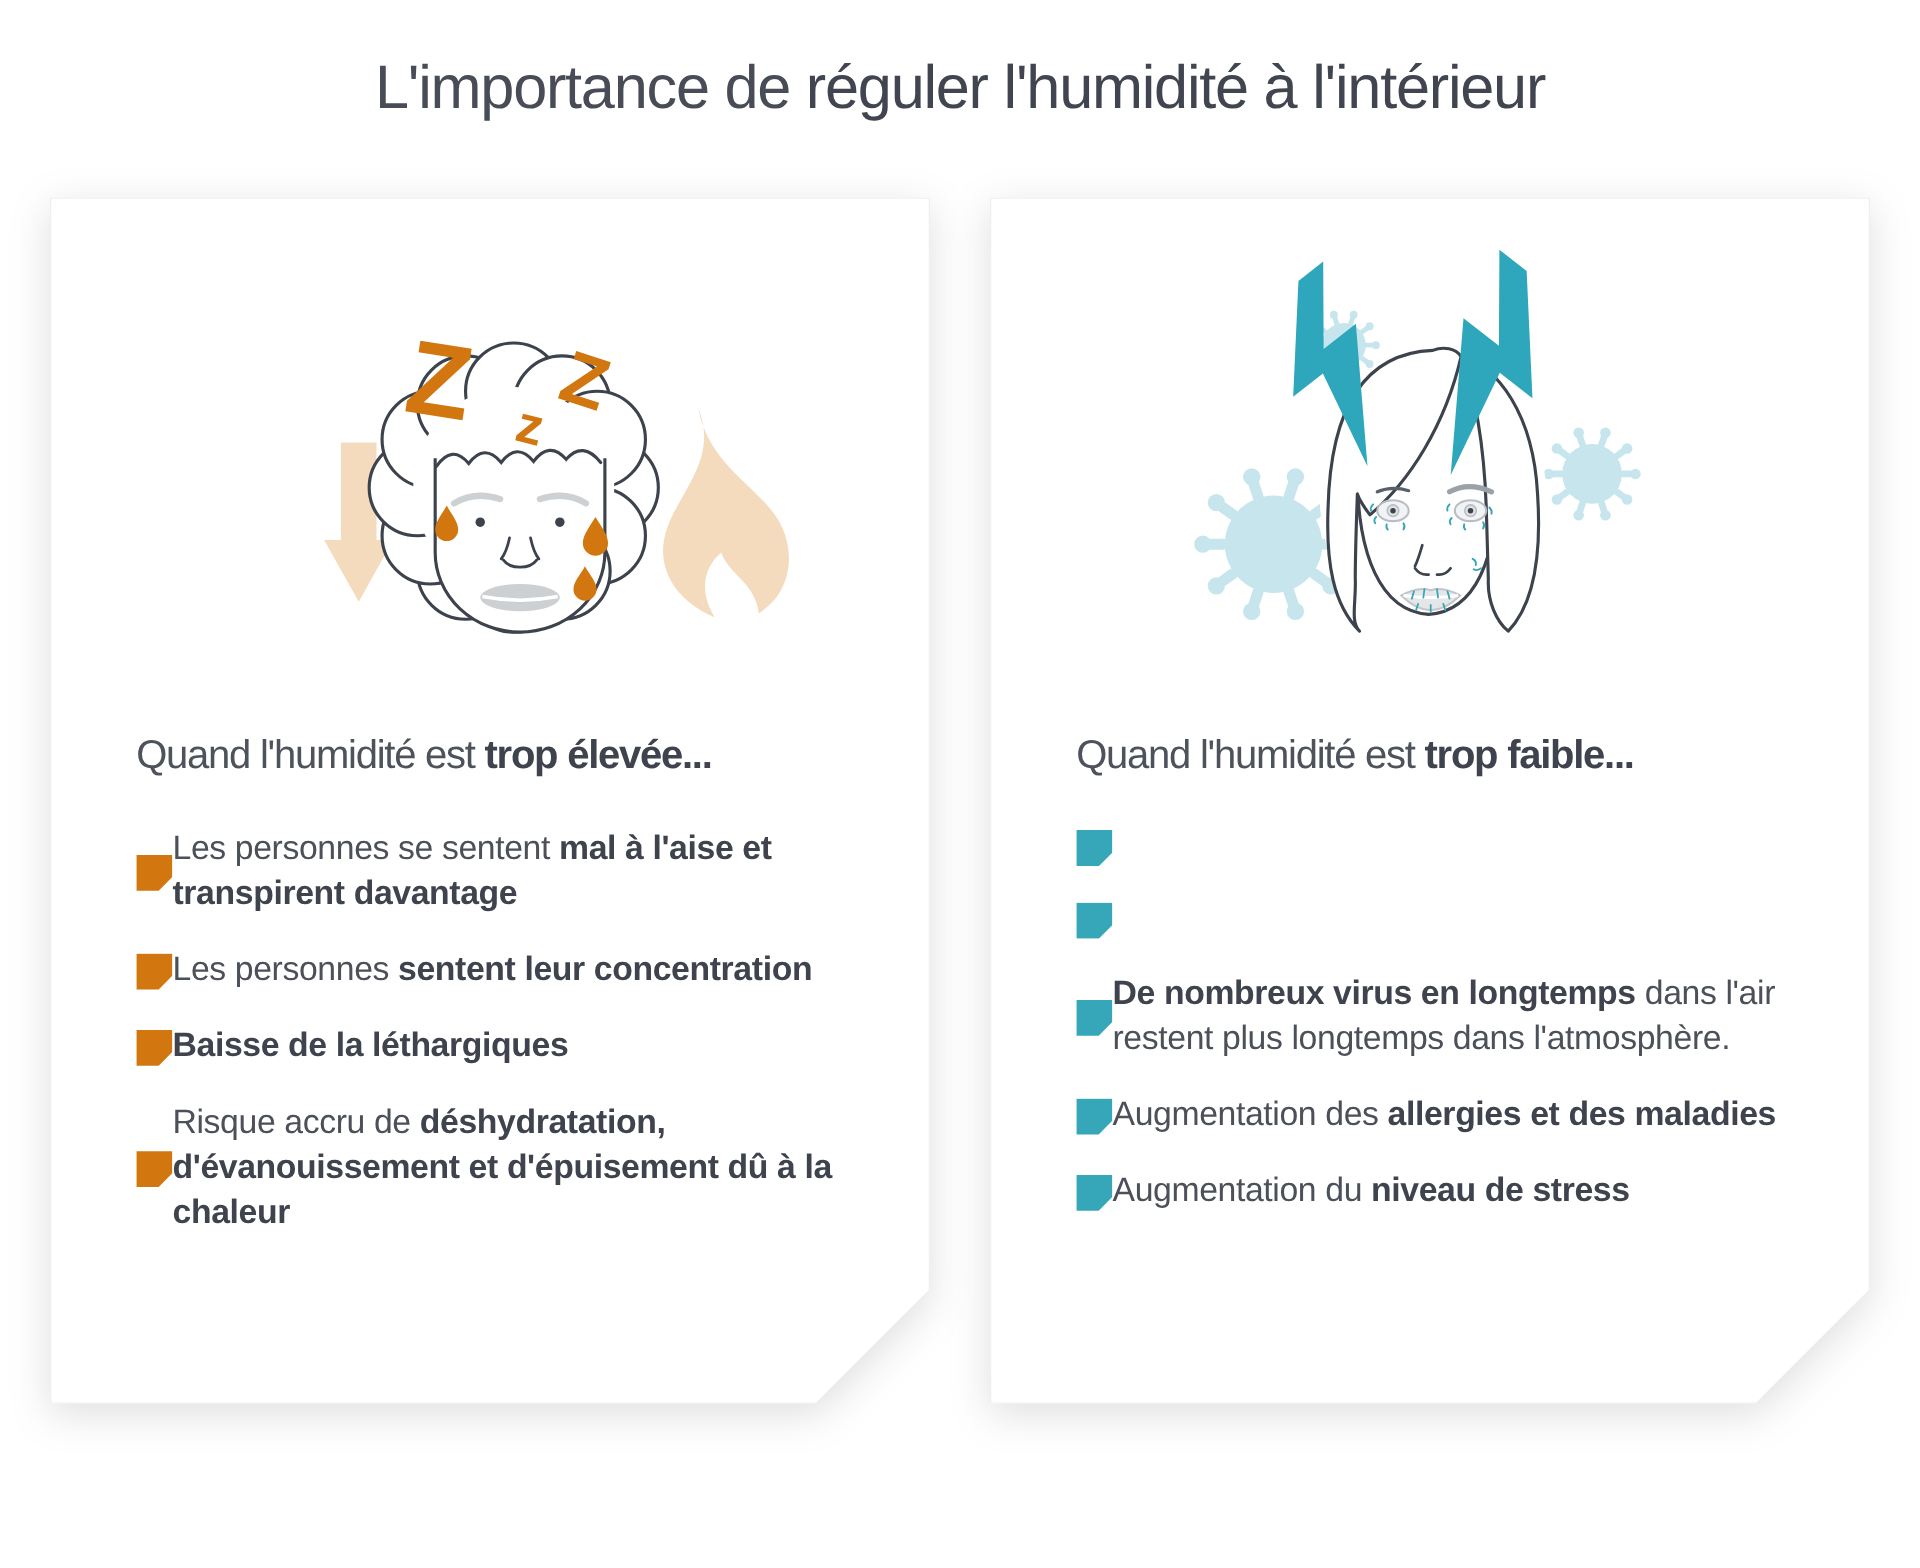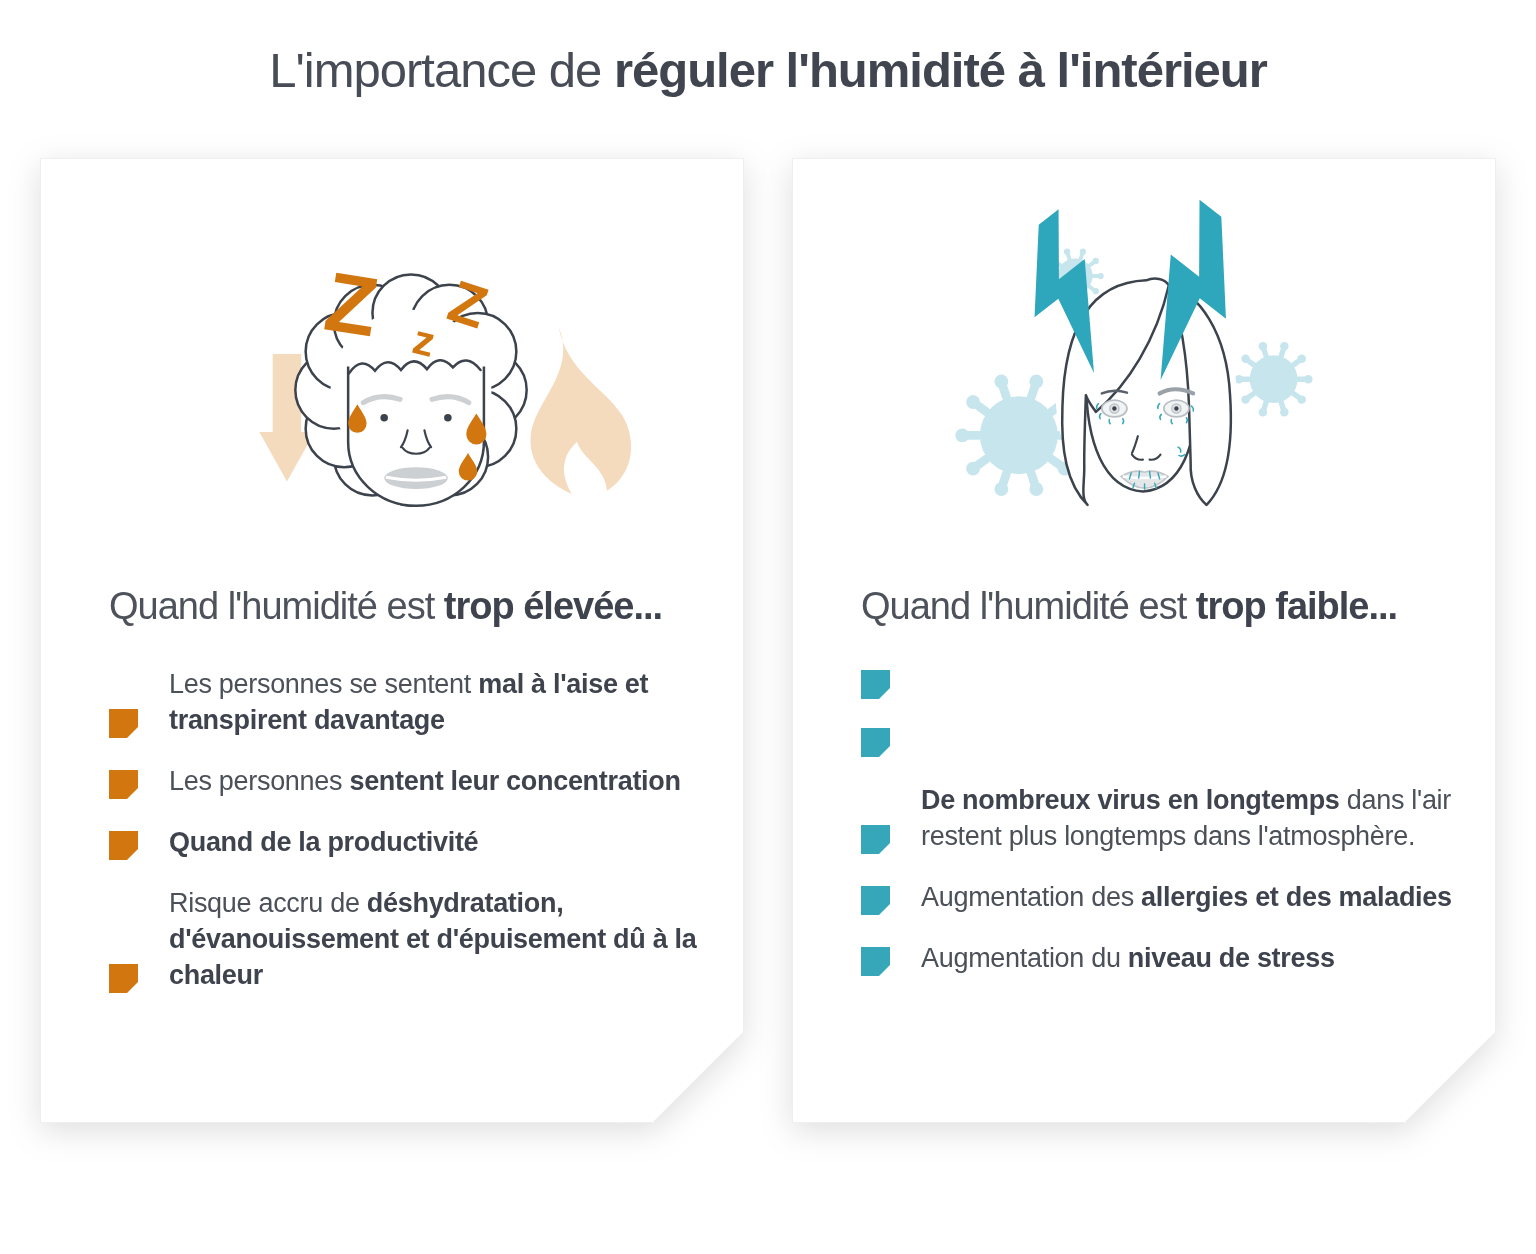--- a/index.html
+++ b/index.html
@@ -7,45 +7,45 @@
   body {
     width:1536px; height:1254px;
     font-family:"Liberation Sans","DejaVu Sans",sans-serif;
     color:#454a54; overflow:hidden; position:relative;
   }
   .page-title {
     text-align:center; padding-top:42px;
     font-size:49px; letter-spacing:-1px; color:#474c56;
     font-weight:400;
   }
-  .page-title strong { font-weight:700; color:#40454f; }
+  .page-title strong { font-weight:400; color:#40454f; }
   .cards-row {
     position:absolute; left:40px; top:158px;
     width:1456px; display:flex; gap:48px;
   }
   .card-wrap { filter:drop-shadow(0 8px 16px rgba(0,0,0,0.13)); }
   .card {
     width:704px; height:965px; background:#ffffff;
     border:1px solid #efefef;
     clip-path:polygon(0 0, 100% 0, 100% calc(100% - 92px), calc(100% - 92px) 100%, 0 100%);
     padding:0 30px 0 68px;
   }
   .illustration {
     height:352px; margin-top:40px;
     display:flex; justify-content:center; align-items:center;
   }
   .illustration svg { width:600px; height:352px; }
   .card h2 {
-    margin-top:34px; font-size:38px; font-weight:400;
+    margin-top:34px; font-size:32px; font-weight:400;
     letter-spacing:-1px; color:#4d525b; white-space:nowrap;
   }
   .card h2 strong { font-weight:700; color:#3e434d; }
   ul.bullets { list-style:none; margin-top:38px; }
   ul.bullets li {
-    display:flex; gap:31px; margin-bottom:25px; align-items:flex-end;
+    display:flex; margin-bottom:25px; align-items:center;
   }
   .marker {
     width:29px; height:29px; flex:0 0 29px; margin-top:4px;
     clip-path:polygon(0 0, 100% 0, 100% 62%, 62% 100%, 0 100%);
   }
   .bullet-text {
     font-size:27px; line-height:36px; color:#4b5059; max-width:540px;
     letter-spacing:-0.3px;
   }
   .bullet-text b { font-weight:700; color:#3e434d; }
@@ -115,21 +115,21 @@
           <li>
             <span class="marker" style="background: rgb(210, 119, 15);"></span>
             <div class="bullet-text"><span>Les personnes se sentent </span><b>mal à l'aise et transpirent davantage</b></div>
           </li>
           <li>
             <span class="marker" style="background: rgb(210, 119, 15);"></span>
             <div class="bullet-text"><span>Les personnes </span><b>sentent leur concentration</b></div>
           </li>
           <li>
             <span class="marker" style="background: rgb(210, 119, 15);"></span>
-            <div class="bullet-text"><b>Quand de la productivité</b></div>
+            <div class="bullet-text"><b>Baisse de la léthargiques</b></div>
           </li>
           <li>
             <span class="marker" style="background: rgb(210, 119, 15);"></span>
             <div class="bullet-text"><span>Risque accru de </span><b>déshydratation, d'évanouissement et d'épuisement dû à la chaleur</b></div>
           </li>
         </ul>
     </section>
   </div>
 
   <div class="card-wrap">

